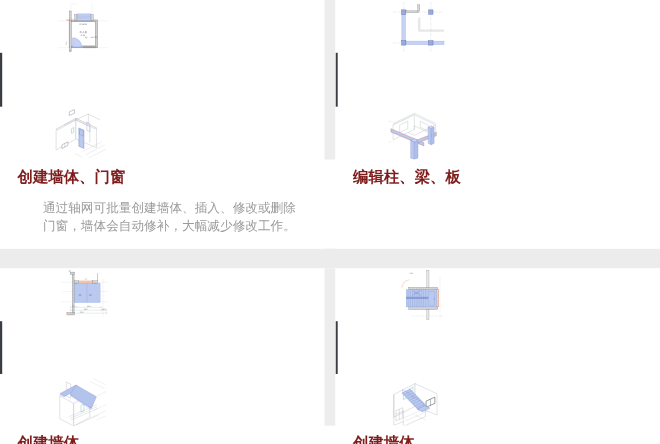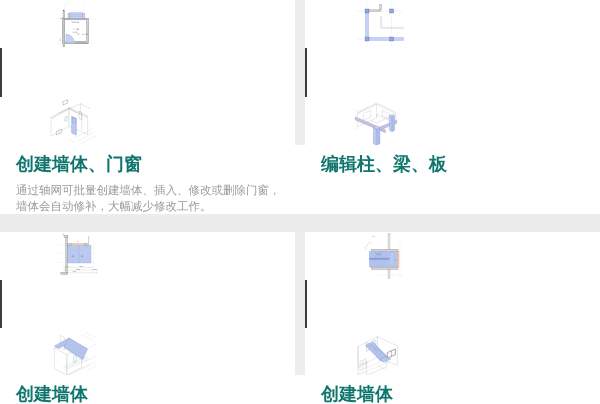--- a/index.html
+++ b/index.html
@@ -12,22 +12,22 @@
   .vgap .strip{background:#ededed;}
   .row-top .strip{height:145px;}
   .row-bot .strip{height:143px;}
   .hband{width:600px;height:18px;background:#ececec;}
   .art{display:flex;height:145px;overflow:hidden;flex-direction:column;}
   .row-bot .art{height:143px;}
   .vpdiv{width:2px;background:#3a3d42;height:100%;}
   svg.plan{width:148px;height:100%;display:block;}
   svg.iso{width:145px;height:100%;display:block;}
   .meta{padding:5px 14px 0 16px;}
-  .meta h3{margin:2px 0 6px 0;font-size:18px;font-weight:bold;color:#0f766e;}
-  .meta p{margin:0;font-size:11.5px;line-height:1.4;color:#9b9b9b;}
+  .meta h3{margin:2px 0 6px 0;font-size:14px;font-weight:bold;color:#7f1d1d;}
+  .meta p{margin:12px;font-size:11.5px;line-height:1.4;color:#9b9b9b;text-align:right;}
   text{font-family:"DejaVu Sans",sans-serif;fill:#6b6f76;}
 </style>
 </head>
 <body>
 
 <svg width="0" height="0" style="position:absolute" aria-hidden="true">
   <defs>
     <pattern id="hatchG" patternUnits="userSpaceOnUse" width="4" height="4">
       <rect width="4" height="4" fill="#e2e2e2"></rect>
       <path d="M0,4 L4,0" stroke="#8d8d8d" stroke-width="0.7"></path>

